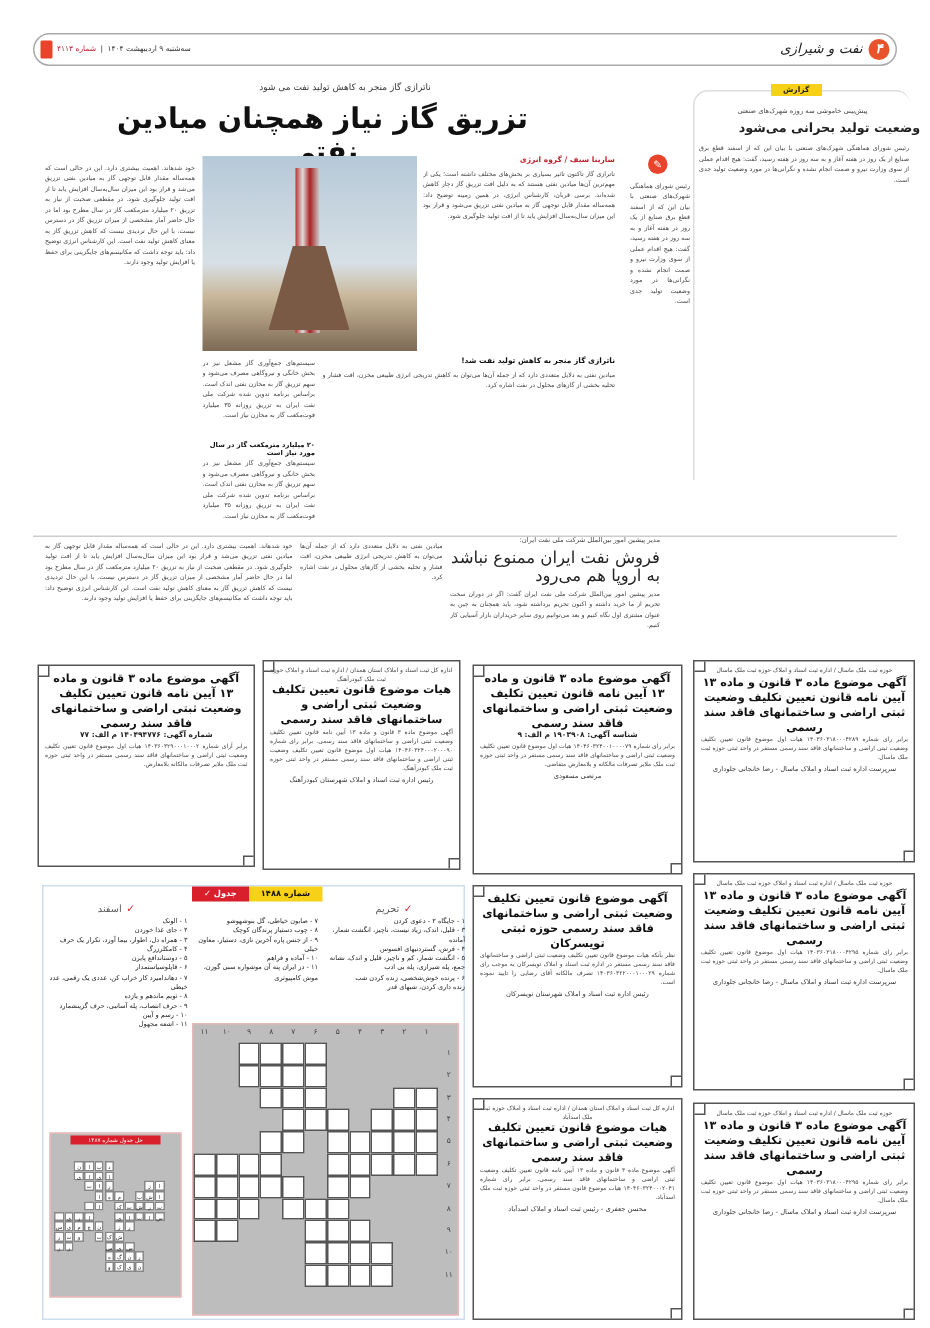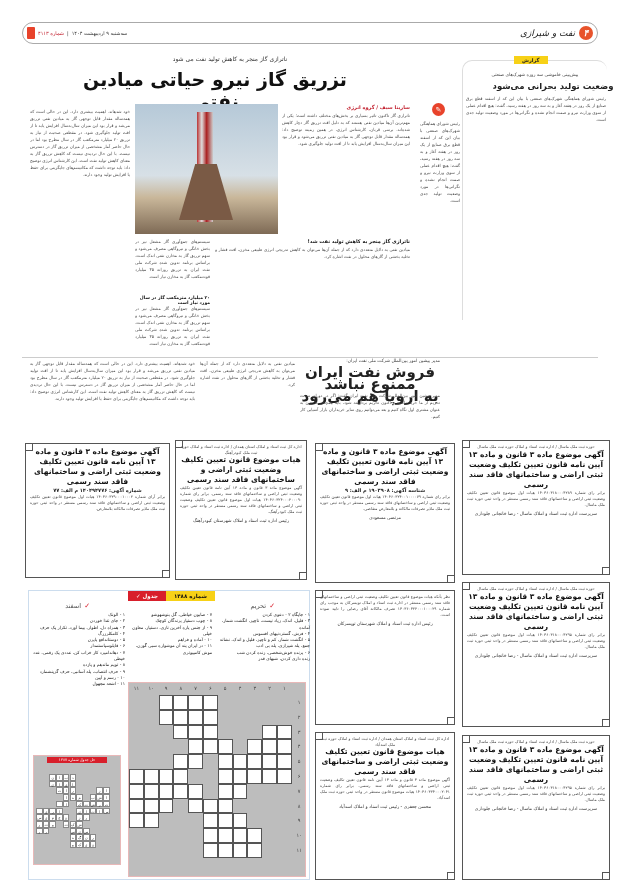--- a/index.html
+++ b/index.html
@@ -20,21 +20,21 @@
 .rig{position:absolute;left:62px;top:8px;width:16px;height:110px;background:linear-gradient(90deg,#b33 0,#ddd 30%,#a22 60%,#ccc 100%)}
 .rig2{position:absolute;left:44px;top:60px;width:54px;height:56px;background:#7a5a45;clip-path:polygon(30% 0,70% 0,100% 100%,0 100%)}
 .byline{position:absolute;left:290px;top:104px;width:120px;font-size:5px;color:#c2202e;font-weight:bold;text-align:right}
 .box-report{position:absolute;left:462px;top:60px;width:145px;height:260px;border-left:1px solid #ddd;border-top:1px solid #ddd;border-radius:10px 10px 0 0}
 .tag-report{position:absolute;left:514px;top:56px;background:#f7d117;font-size:5px;padding:1px 8px;font-weight:bold}
 .rep-kick{position:absolute;left:465px;top:72px;width:140px;text-align:center;font-size:4.5px;color:#444}
 .rep-title{position:absolute;left:483px;top:81px;width:140px;text-align:center;font-size:8.5px;font-weight:bold}
 .circle-icon{position:absolute;left:432px;top:103px;width:13px;height:13px;border-radius:50%;background:#e8432b;color:#fff;font-size:7px;display:flex;align-items:center;justify-content:center}
 .sub-head{position:absolute;font-weight:bold;color:#111;text-align:right}
 .sidebox-kick{position:absolute;left:300px;top:358px;width:140px;text-align:right;font-size:4.5px;color:#444}
-.sidebox-title{position:absolute;left:300px;top:366px;width:140px;text-align:center;font-size:15px;font-weight:bold;line-height:12px}
+.sidebox-title{position:absolute;left:300px;top:366px;width:140px;font-size:11px;font-weight:normal;line-height:12px}
 .ad{position:absolute;border:1.5px solid #555;padding:3px 4px;overflow:hidden;background:#fff}
 .ad::before,.ad::after{content:"";position:absolute;width:8px;height:8px;border:1px solid #555}
 .ad::before{top:-3px;left:-3px}
 .ad::after{bottom:-3px;right:-3px}
 .ad .org{font-size:4px;text-align:center;color:#444;line-height:5.5px}
 .ad .atitle{font-size:7.5px;font-weight:bold;text-align:center;line-height:10px;color:#111}
 .ad .anum{font-size:5px;text-align:center;line-height:7px;font-weight:bold}
 .ad .abody{font-size:4px;line-height:6px;color:#444;text-align:justify}
 .ad .asign{font-size:4.5px;text-align:center;margin-top:3px;color:#333}
 .cw{position:absolute;left:28px;top:590px;width:282px;height:290px;border:1px solid #cde;}
@@ -62,21 +62,21 @@
   </div>
   <div class="date">
     <span>سه‌شنبه ۹ اردیبهشت ۱۴۰۴</span>
     <span>|</span>
     <span class="red">شماره ۴۱۱۳</span>
     <span class="paper-icon"></span>
   </div>
 </div>
 
 <div class="kicker">ناترازی گاز منجر به کاهش تولید نفت می شود</div>
-<div class="headline">تزریق گاز نیرو حیاتی میادین نفتی</div>
+<div class="headline">تزریق گاز نیاز همچنان میادین نفتی</div>
 
 <div class="photo">
   <div class="rig"></div>
   <div class="rig2"></div>
 </div>
 
 <div class="circle-icon">✎</div>
 <div class="byline">سارینا سیف / گروه انرژی</div>
 <div class="col" style="left:282px;top:112px;width:128px;height:120px">ناترازی گاز تاکنون تاثیر بسیاری بر بخش‌های مختلف داشته است؛ یکی از مهم‌ترین آن‌ها میادین نفتی هستند که به دلیل افت تزریق گاز دچار کاهش شده‌اند. برسی قربان، کارشناس انرژی، در همین زمینه توضیح داد: همه‌ساله مقدار قابل توجهی گاز به میادین نفتی تزریق می‌شود و قرار بود این میزان سال‌به‌سال افزایش یابد تا از افت تولید جلوگیری شود.</div>
 
@@ -129,20 +129,21 @@
   <div class="anum">شماره آگهی: ۱۴۰۴۹۴۷۷۶ م الف: ۷۷</div>
   <div class="abody">برابر آرای شماره ۱۴۰۳۶۰۳۲۹۰۰۰۱۰۰۰۲ هیات اول موضوع قانون تعیین تکلیف وضعیت ثبتی اراضی و ساختمانهای فاقد سند رسمی مستقر در واحد ثبتی حوزه ثبت ملک ملایر تصرفات مالکانه بلامعارض.</div>
 </div>
 <div class="ad" style="left:462px;top:582px;width:148px;height:145px">
   <div class="org">حوزه ثبت ملک ماسال / اداره ثبت اسناد و املاک حوزه ثبت ملک ماسال</div>
   <div class="atitle">آگهی موضوع ماده ۳ قانون و ماده ۱۳ آیین نامه قانون تعیین تکلیف وضعیت ثبتی اراضی و ساختمانهای فاقد سند رسمی</div>
   <div class="abody">برابر رای شماره ۱۴۰۳۶۰۳۱۸۰۰۰۴۲۹۵ هیات اول موضوع قانون تعیین تکلیف وضعیت ثبتی اراضی و ساختمانهای فاقد سند رسمی مستقر در واحد ثبتی حوزه ثبت ملک ماسال.</div>
   <div class="asign">سرپرست اداره ثبت اسناد و املاک ماسال - رضا خانجانی جلوداری</div>
 </div>
 <div class="ad" style="left:315px;top:590px;width:140px;height:135px">
+  <div class="atitle">آگهی موضوع قانون تعیین تکلیف وضعیت ثبتی اراضی و ساختمانهای فاقد سند رسمی حوزه ثبتی تویسرکان</div>
   <div class="abody">نظر بآنکه هیات موضوع قانون تعیین تکلیف وضعیت ثبتی اراضی و ساختمانهای فاقد سند رسمی مستقر در اداره ثبت اسناد و املاک تویسرکان به موجب رای شماره ۱۴۰۳۶۰۳۲۲۰۰۰۱۰۰۰۲۹ تصرف مالکانه آقای رضایی را تایید نموده است.</div>
   <div class="asign">رئیس اداره ثبت اسناد و املاک شهرستان تویسرکان</div>
 </div>
 <div class="ad" style="left:462px;top:735px;width:148px;height:145px">
   <div class="org">حوزه ثبت ملک ماسال / اداره ثبت اسناد و املاک حوزه ثبت ملک ماسال</div>
   <div class="atitle">آگهی موضوع ماده ۳ قانون و ماده ۱۳ آیین نامه قانون تعیین تکلیف وضعیت ثبتی اراضی و ساختمانهای فاقد سند رسمی</div>
   <div class="abody">برابر رای شماره ۱۴۰۳۶۰۳۱۸۰۰۰۴۲۹۵ هیات اول موضوع قانون تعیین تکلیف وضعیت ثبتی اراضی و ساختمانهای فاقد سند رسمی مستقر در واحد ثبتی حوزه ثبت ملک ماسال.</div>
   <div class="asign">سرپرست اداره ثبت اسناد و املاک ماسال - رضا خانجانی جلوداری</div>
 </div>
 <div class="ad" style="left:315px;top:732px;width:140px;height:148px">

